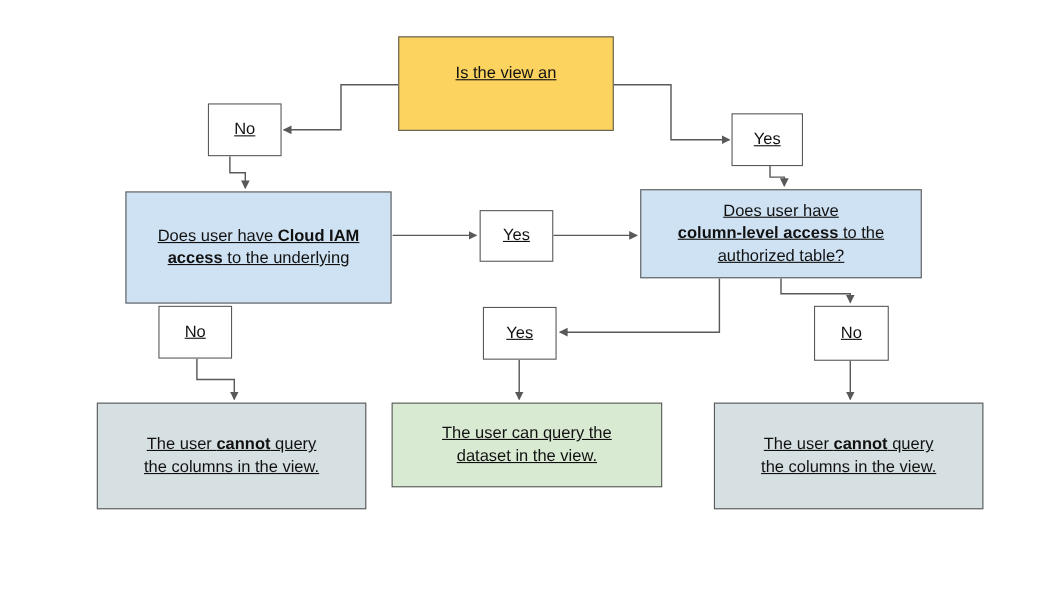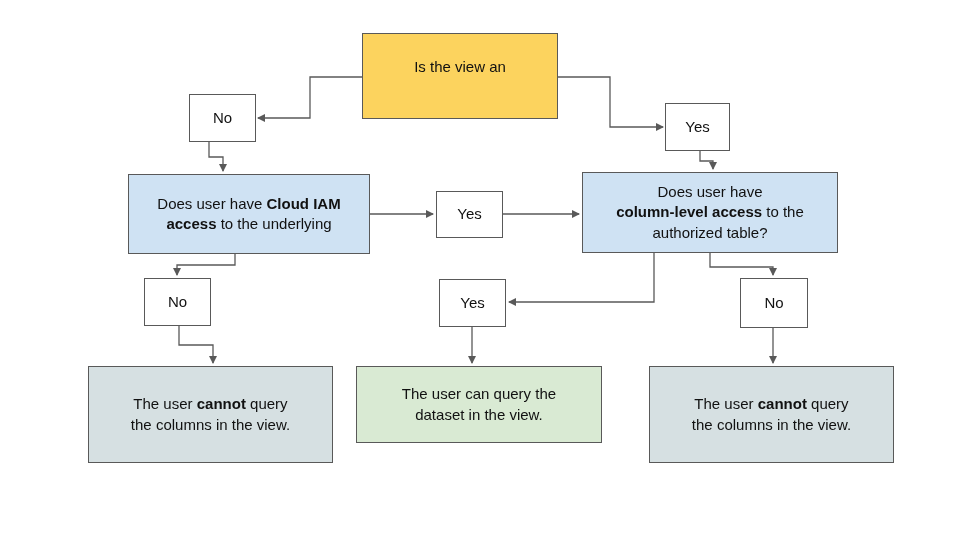--- a/index.html
+++ b/index.html
@@ -5,21 +5,21 @@
   html,body{margin:0;padding:0;background:#ffffff;}
   .canvas{
     position:relative;width:960px;height:540px;background:#ffffff;overflow:hidden;
     font-family:"Liberation Sans","DejaVu Sans",sans-serif;color:#111;
   }
   .wires{position:absolute;left:0;top:0;width:960px;height:540px;pointer-events:none;}
   .wires polyline{fill:none;stroke:#595959;stroke-width:1.3;}
   .node{
     position:absolute;box-sizing:border-box;border:1.3px solid #595959;
     display:flex;align-items:center;justify-content:center;text-align:center;
-    font-size:15px;line-height:1.35;background:#fff;
+    font-size:15px;line-height:1.35;background:#fff;text-decoration:underline;
   }
   .node .ln{white-space:nowrap;}
   .node b{font-weight:bold;}
   .q-root{padding:0 10px 18px 10px;}
 </style>
 </head>
 <body>
 
 <div class="canvas">
 
@@ -50,21 +50,21 @@
   </div>
 
   <div class="node" style="left: 189px; top: 94px; width: 67px; height: 48px; background: rgb(255, 255, 255);">
     <span>No</span>
   </div>
 
   <div class="node" style="left: 665px; top: 103px; width: 65px; height: 48px; background: rgb(255, 255, 255);">
     <span>Yes</span>
   </div>
 
-  <div class="node" style="left: 128px; top: 174px; width: 242px; height: 80px; background: rgb(207, 226, 243);">
+  <div class="node" style="left: 114px; top: 174px; width: 242px; height: 102px; background: rgb(207, 226, 243);">
     <div>
       <div class="ln"><span>Does user have </span><b>Cloud IAM</b></div>
       <div class="ln"><b>access</b><span> to the underlying</span></div>
     </div>
   </div>
 
   <div class="node" style="left: 436px; top: 191px; width: 67px; height: 47px; background: rgb(255, 255, 255);">
     <span>Yes</span>
   </div>
 

